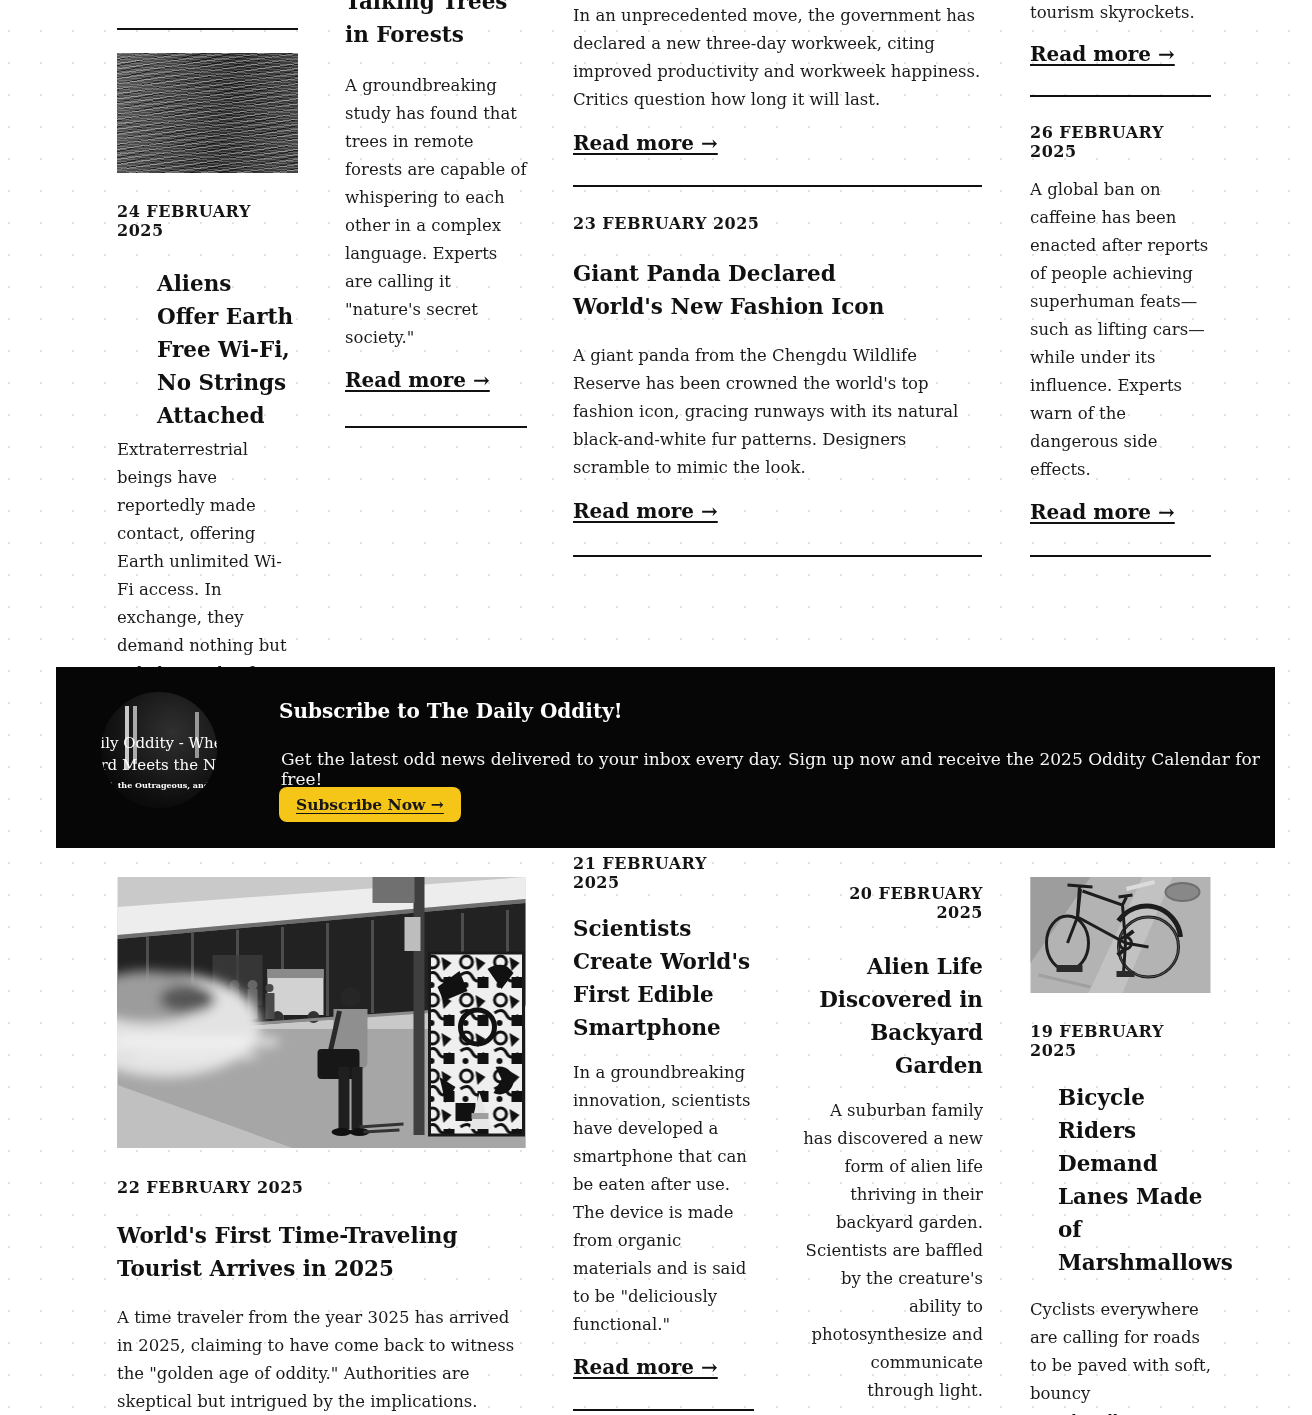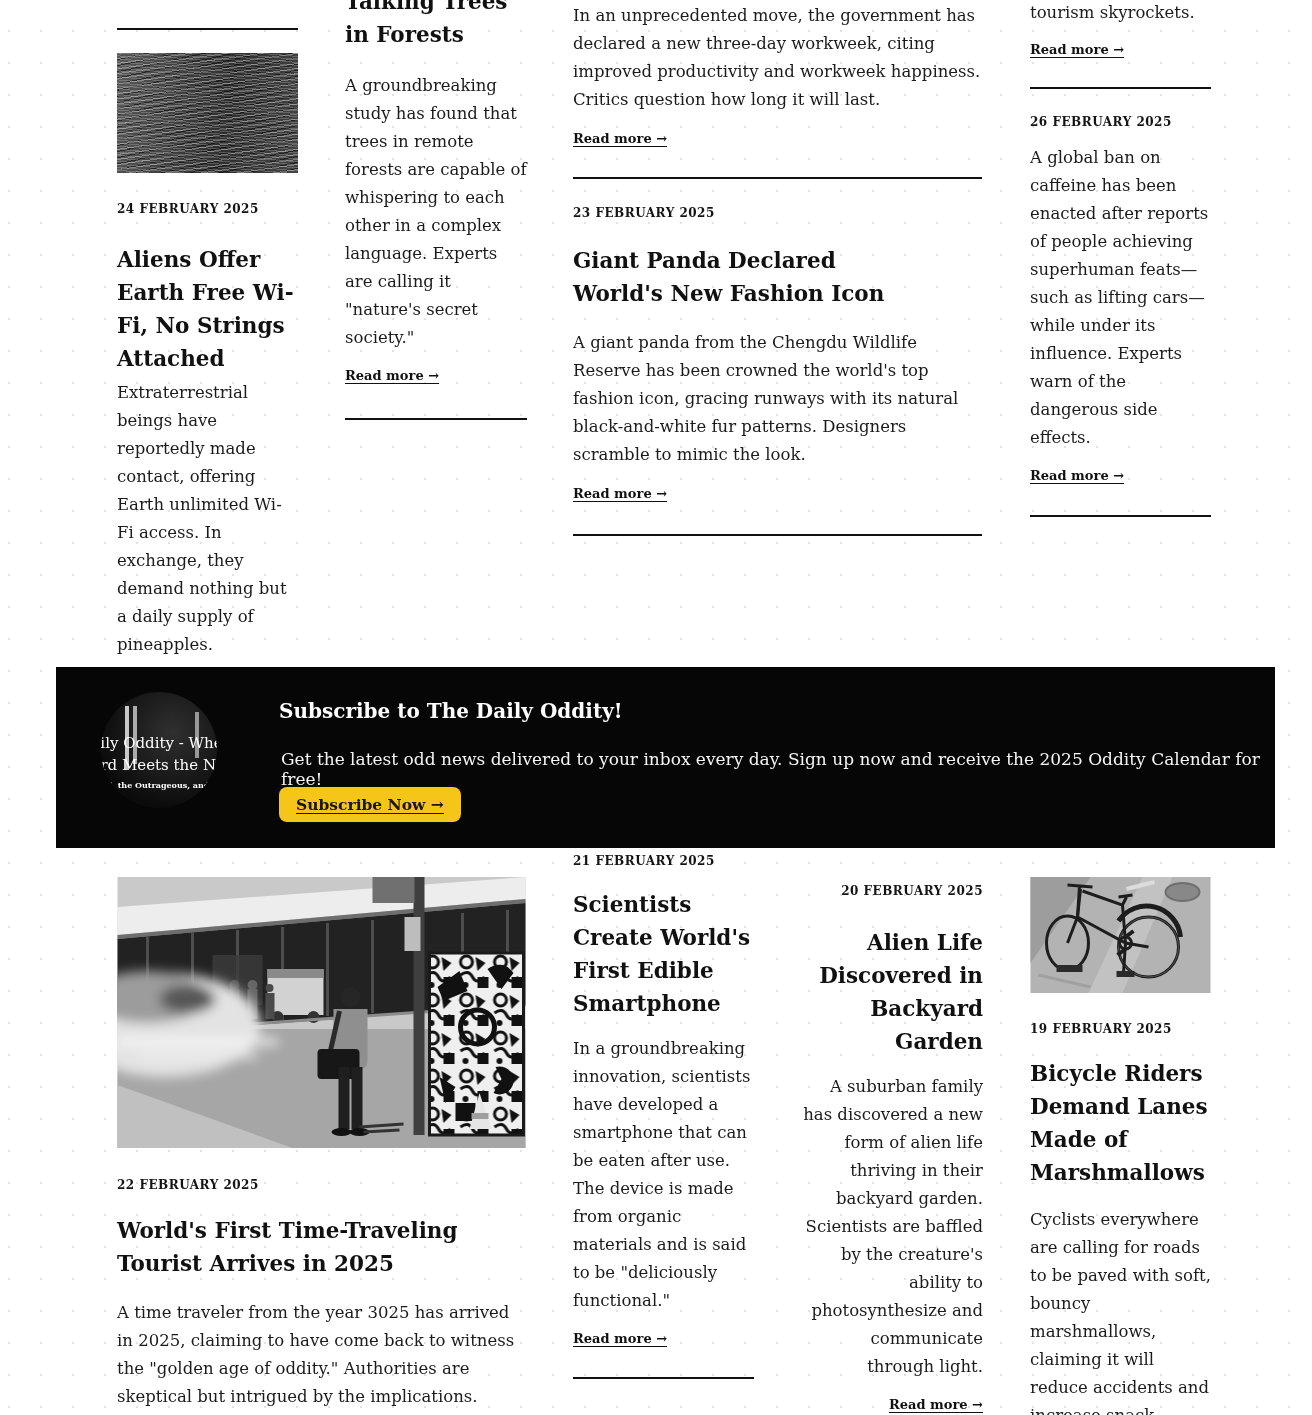--- a/index.html
+++ b/index.html
@@ -9,24 +9,24 @@
     overflow:hidden;
     background-color:#ffffff;
     background-image:radial-gradient(#e2e2e2 1.3px, rgba(255,255,255,0) 1.5px);
     background-size:32px 32px;
     background-position:25px 15px;
     font-family:"DejaVu Serif","Liberation Serif",serif;
     color:#141414;
   }
   .col{position:absolute;}
   .rule{border:none;border-top:2.5px solid #111;margin:0;width:100%;}
-  .date{font-size:12px;font-weight:700;letter-spacing:.5px;color:#141414;}
+  .date{font-size:16px;font-weight:700;letter-spacing:.5px;color:#141414;}
   .title{font-size:21.5px;line-height:33px;font-weight:700;margin:0;color:#111;}
   .excerpt{font-size:16.5px;line-height:28px;margin:0;color:#1b1b1b;}
-  .readmore{display:inline-block;font-size:13px;font-weight:700;color:#111;
+  .readmore{display:inline-block;font-size:20px;font-weight:700;color:#111;
     text-decoration:underline;text-underline-offset:3px;cursor:pointer;}
   .photo{display:block;}
   .fur{
     height:120px;width:100%;
     background:
       repeating-linear-gradient(172deg, rgba(255,255,255,.32) 0 1px, rgba(255,255,255,0) 1px 5px),
       repeating-linear-gradient(185deg, rgba(220,220,220,.25) 0 1px, rgba(0,0,0,0) 1px 3px),
       repeating-linear-gradient(168deg, rgba(0,0,0,.5) 0 1px, rgba(0,0,0,0) 1px 6px),
       linear-gradient(100deg,#585858,#2e2e2e 60%,#444);
   }
@@ -48,21 +48,21 @@
 </style>
 </head>
 <body>
 
 <div class="page">
 
   <article class="col" style="left:117px;top:28px;width:181px;">
     <hr class="rule">
     <div class="photo fur" style="margin-top:23px;"></div>
     <div class="date" style="margin-top:29px;">24 FEBRUARY 2025</div>
-    <h2 class="title" style="margin-top:27px;">Aliens Offer Earth Free Wi-Fi, No Strings Attached</h2>
+    <h2 class="title" style="margin-top:27px;margin-left:40px;">Aliens Offer Earth Free Wi-Fi, No Strings Attached</h2>
     <p class="excerpt" style="margin-top:4px;">Extraterrestrial beings have reportedly made contact, offering Earth unlimited Wi-Fi access. In exchange, they demand nothing but a daily supply of pineapples.</p>
     <a class="readmore" style="margin-top:17px;">Read more →</a>
     <hr class="rule" style="margin-top:30px;">
   </article>
 
   <article class="col" style="left:345px;top:-15px;width:182px;">
     <h2 class="title">Talking Trees in Forests</h2>
     <p class="excerpt" style="margin-top:21px;">A groundbreaking study has found that trees in remote forests are capable of whispering to each other in a complex language. Experts are calling it "nature's secret society."</p>
     <a class="readmore" style="margin-top:16px;">Read more →</a>
     <hr class="rule" style="margin-top:34px;">
@@ -231,17 +231,17 @@
         <path d="M92 28 L96 20 M88 20 L102 18"></path>
         <path d="M37 8 L62 10 M49 9 L47 40 L37 66"></path>
         <circle cx="95" cy="66" r="6"></circle>
         <path d="M95 60 L103 54 M95 72 L87 78" stroke-width="4"></path>
         <path d="M95 66 L93 96"></path>
       </g>
       <rect x="26" y="88" width="26" height="7" fill="#2a2a2a"></rect>
       <rect x="86" y="94" width="18" height="6" fill="#2a2a2a"></rect>
     </svg>
     <div class="date" style="margin-top:29px;">19 FEBRUARY 2025</div>
-    <h2 class="title" style="margin-top:21px;">Bicycle Riders Demand Lanes Made of Marshmallows</h2>
+    <h2 class="title" style="margin-top:21px;margin-left:28px;">Bicycle Riders Demand Lanes Made of Marshmallows</h2>
     <p class="excerpt" style="margin-top:17px;">Cyclists everywhere are calling for roads to be paved with soft, bouncy marshmallows, claiming it will reduce accidents and increase snack</p>
   </article>
 
 </div>
 
 </body></html>

